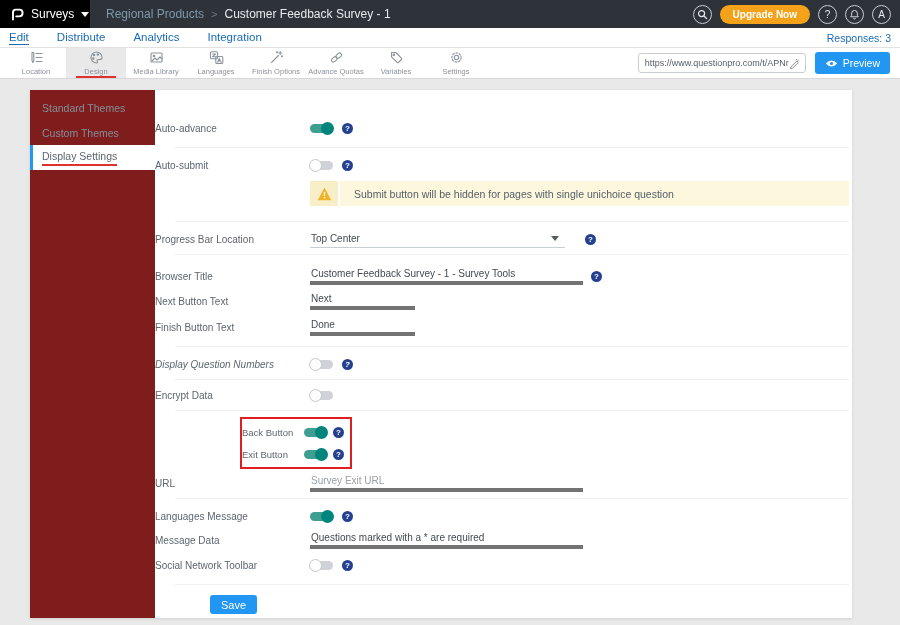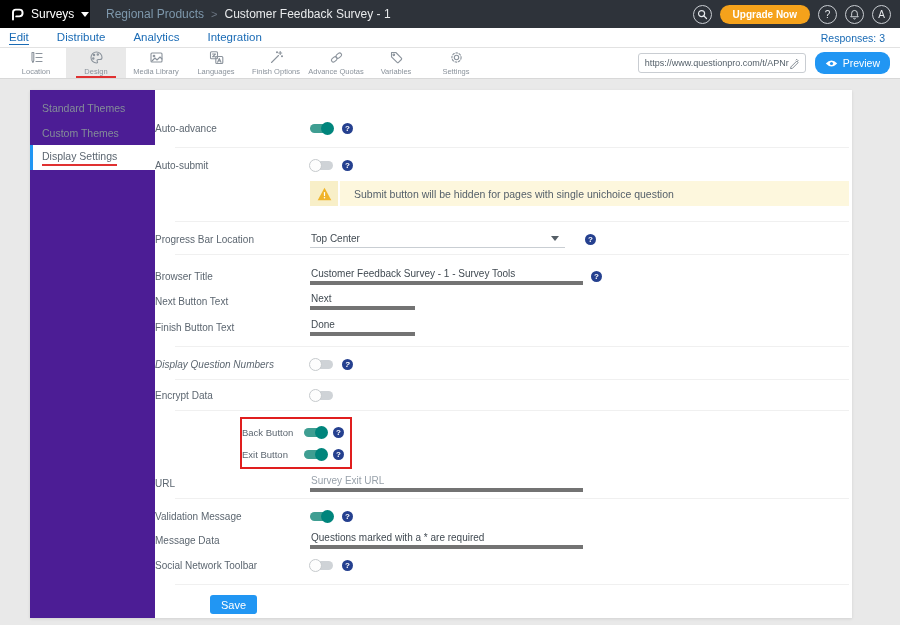--- a/index.html
+++ b/index.html
@@ -18,37 +18,37 @@
   .bc-current { color:#e8eaec; }
   .top-right { margin-left:auto; display:flex; align-items:center; gap:8px; padding-right:9px; }
   .circle-btn { width:19px; height:19px; border-radius:50%; border:1px solid #c9cdd2; color:#e6e9ec; display:flex; align-items:center; justify-content:center; font-size:10px; cursor:pointer; flex-shrink:0; }
   .upgrade { height:19px; background:#f5a21b; border:none; border-radius:10px; color:#fff; font-size:10px; font-weight:bold; padding:0 13px; cursor:pointer; font-family:inherit; }
 
   
   .navbar { position:absolute; top:28px; left:0; width:900px; height:20px; background:#fff; border-bottom:1px solid #e2e2e2; display:flex; align-items:center; font-size:11.5px; }
   .nav-item { color:#1a6bb5; margin-left:28px; cursor:pointer; padding-bottom:1px; }
   .nav-item:first-child { margin-left:9px; }
   .nav-item.active { border-bottom:1px solid #1a6bb5; }
-  .responses { margin-left:auto; margin-right:15px; color:#1a6bb5; font-size:10.5px; }
+  .responses { margin-left:auto; margin-right:9px; color:#1a6bb5; font-size:10.5px; }
 
   
   .toolbar { position:absolute; top:48px; left:0; width:900px; height:31px; background:#fff; border-bottom:1px solid #d8d8d8; display:flex; align-items:stretch; }
   .tools { display:flex; margin-left:6px; }
   .tool { width:60px; display:flex; flex-direction:column; align-items:center; justify-content:center; gap:2px; color:#8b939c; font-size:7.5px; cursor:pointer; position:relative; }
   .tool svg { stroke:#8b939c; fill:none; stroke-width:1.1; stroke-linecap:round; stroke-linejoin:round; }
   .tool.active { background:#e9e9e9; }
   .tool.active::after { content:""; position:absolute; bottom:0; left:10px; right:10px; height:2px; background:#e03131; }
   .toolbar-right { margin-left:auto; display:flex; align-items:center; gap:9px; padding-right:10px; }
   .url-box { width:168px; height:20px; border:1px solid #c9cdd2; border-radius:3px; display:flex; align-items:center; padding:0 5px 0 6px; cursor:text; }
   .url-text { flex:1; font-size:9px; color:#55606a; white-space:nowrap; overflow:hidden; }
-  .preview-btn { height:22px; background:#2196f3; border:none; border-radius:9px; color:#fff; font-size:10.5px; padding:0 10px; display:flex; align-items:center; gap:5px; cursor:pointer; font-family:inherit; }
+  .preview-btn { height:22px; background:#2196f3; border:none; border-radius:3px; color:#fff; font-size:10.5px; padding:0 10px; display:flex; align-items:center; gap:5px; cursor:pointer; font-family:inherit; }
 
   
   .card { position:absolute; left:30px; top:90px; width:822px; height:528px; background:#fff; box-shadow:0 1px 3px rgba(0,0,0,.10); display:flex; }
-  .side { width:125px; background:#4c1d95; padding-top:5px; flex-shrink:0; }
+  .side { width:125px; background:#7f1d1d; padding-top:5px; flex-shrink:0; }
   .side-item { height:25px; display:flex; align-items:center; padding-left:12px; font-size:10.5px; color:#848e98; cursor:pointer; }
   .side-item.active { background:#fff; border-left:3px solid #2196f3; padding-left:9px; color:#5c6670; }
   .side-item.active .side-label { border-bottom:2px solid #e03131; padding-bottom:2px; }
 
   .main { flex:1; position:relative; overflow:hidden; }
   .row { display:flex; align-items:center; height:24px; }
   .lbl { width:142px; margin-right:13px; font-size:10px; color:#5c6670; flex-shrink:0; white-space:nowrap; }
   .sep { height:1px; background:#f0f0f0; margin-left:20px; margin-right:3px; }
 
   .tgl { position:relative; width:23px; height:9px; border-radius:5px; background:#cfd3d7; display:inline-block; cursor:pointer; flex-shrink:0; }
@@ -324,21 +324,21 @@
       </div>
 
       <div class="row" style="margin-top:2px;">
         <span class="lbl">URL</span>
         <input class="uinput w273" type="text" placeholder="Survey Exit URL" style="">
       </div>
 
       <div class="sep" style="margin-top:3px;"></div>
 
       <div class="row" style="margin-top:5px;">
-        <span class="lbl">Validation Message</span>
+        <span class="lbl">Languages Message</span>
         <span class="tgl on">
             <span class="knob"></span>
           </span>
         <span class="q">?</span>
       </div>
 
       <div class="row">
         <span class="lbl">Message Data</span>
         <input class="uinput w273" type="text" value="Questions marked with a * are required" style="">
       </div>

